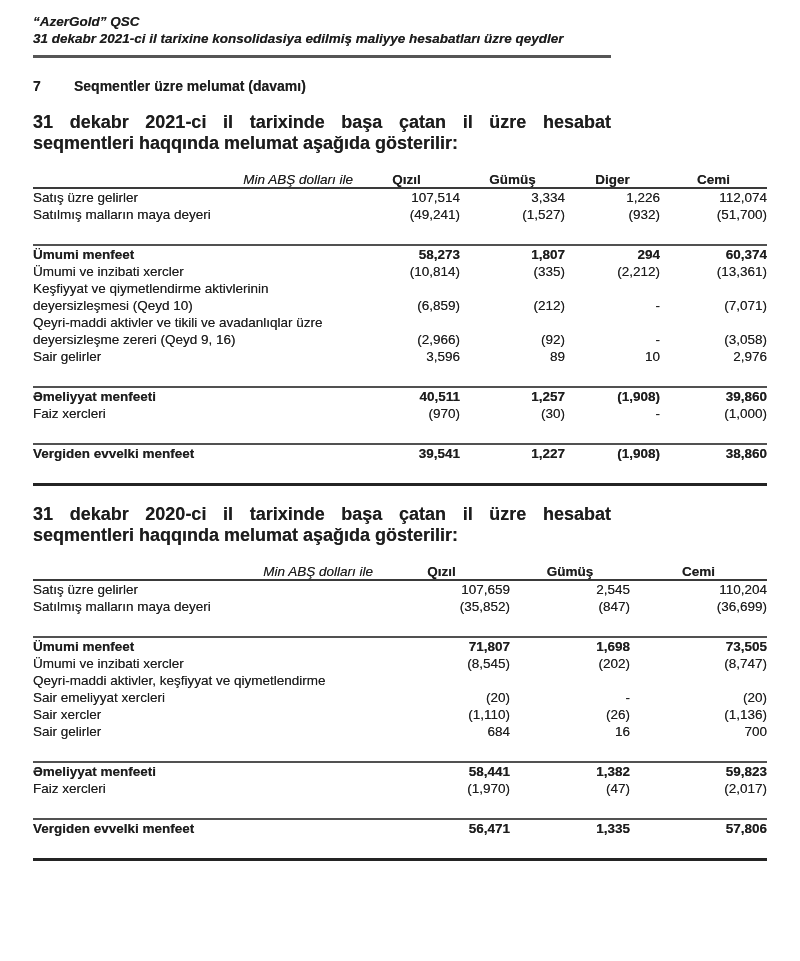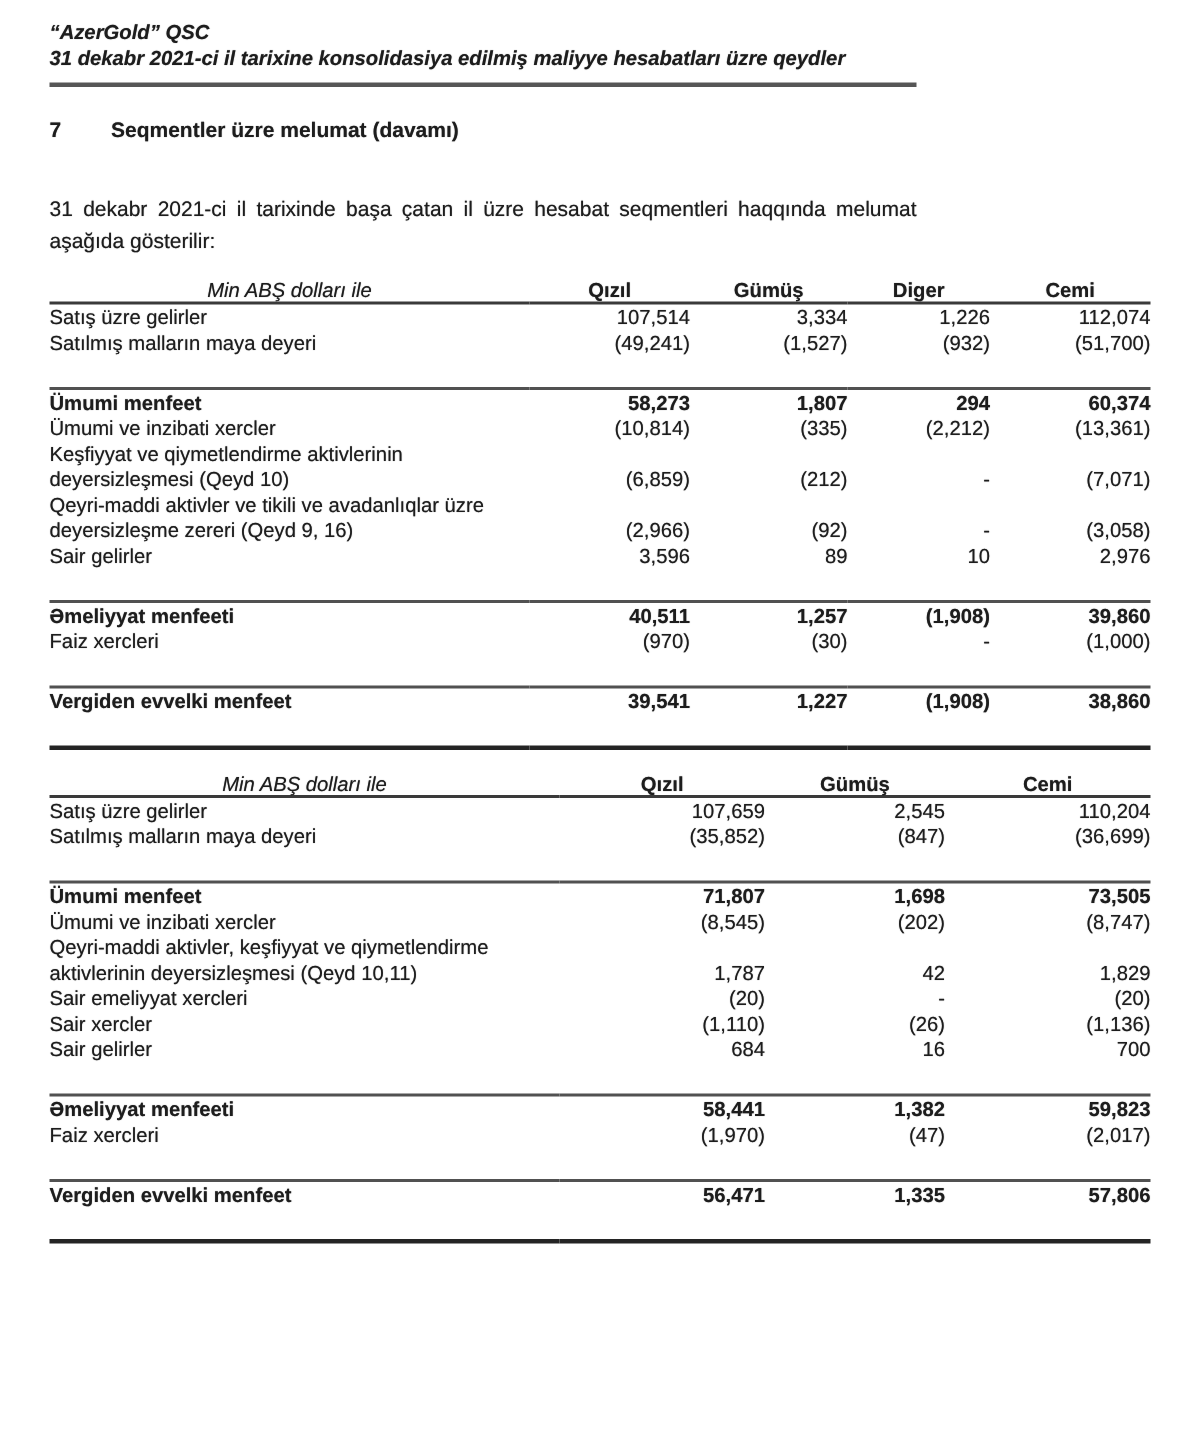--- a/index.html
+++ b/index.html
@@ -10,26 +10,26 @@
     color:#1d1d1d;
     text-shadow:0 0 0.6px rgba(25,25,25,0.65);
   }
   
   .doc-header { font-style:italic; font-weight:bold; font-size:13.5px; line-height:17px; }
   .header-rule { border:none; height:3px; background:#565656; margin:8px 0 0 0; }
   
   .section-heading { display:flex; margin-top:20px; font-size:14px; font-weight:bold; }
   .section-number { width:41px; }
   
-  .intro { margin-top:35px; font-size:14px; line-height:21px; text-align:justify; }
+  .intro { margin-top:18px; font-size:18px; line-height:21px; text-align:justify;font-weight:bold; }
   
   table.seg { width:734px; border-collapse:collapse; table-layout:fixed; margin-top:15px; font-size:13.5px; }
   table.seg th, table.seg td { padding:0; vertical-align:bottom; }
   thead th { border-bottom:2px solid #3a3a3a; padding-bottom:5px; }
-  th.unit { text-align:center; font-style:italic; font-weight:normal; }
+  th.unit { text-align:right; font-style:italic; font-weight:normal; }
   th.num { text-align:center; font-weight:bold; }
   td.lbl { text-align:left; }
   td.num { text-align:right; }
   td.cont { padding-left:4px; }
   tbody.grp { border-bottom:2px solid #515151; }
   tbody.grp td { line-height:17px; }
   tbody.grp tr:first-child td { }
   tbody.grp tr:last-child td { padding-bottom:21px; }
   tbody.last { border-bottom:3px solid #242424; }
   tr.bold td { font-weight:bold; }
@@ -148,20 +148,21 @@
       <tr class="bold">
         <td class="lbl">Vergiden evvelki menfeet</td>
         <td class="num">39,541</td>
         <td class="num">1,227</td>
         <td class="num">(1,908)</td>
         <td class="num">38,860</td>
       </tr>
     </tbody>
   </table>
 
+  <p class="intro">31 dekabr 2020-ci il tarixinde başa çatan il üzre hesabat seqmentleri haqqında melumat aşağıda gösterilir:</p>
 
   <table class="seg">
     <colgroup>
       <col style="width:340px">
         <col style="width:137px">
         <col style="width:120px">
         <col style="width:137px">
     </colgroup>
     <thead>
       <tr>
@@ -195,26 +196,20 @@
       <tr>
         <td class="lbl">Ümumi ve inzibati xercler</td>
         <td class="num">(8,545)</td>
         <td class="num">(202)</td>
         <td class="num">(8,747)</td>
       </tr>
       <tr>
         <td class="lbl" colspan="4">Qeyri-maddi aktivler, keşfiyyat ve qiymetlendirme</td>
       </tr>
       <tr>
-        <td class="lbl cont">aktivlerinin deyersizleşmesi (Qeyd 10,11)</td>
-        <td class="num">1,787</td>
-        <td class="num">42</td>
-        <td class="num">1,829</td>
-      </tr>
-      <tr>
         <td class="lbl">Sair emeliyyat xercleri</td>
         <td class="num">(20)</td>
         <td class="num">-</td>
         <td class="num">(20)</td>
       </tr>
       <tr>
         <td class="lbl">Sair xercler</td>
         <td class="num">(1,110)</td>
         <td class="num">(26)</td>
         <td class="num">(1,136)</td>

